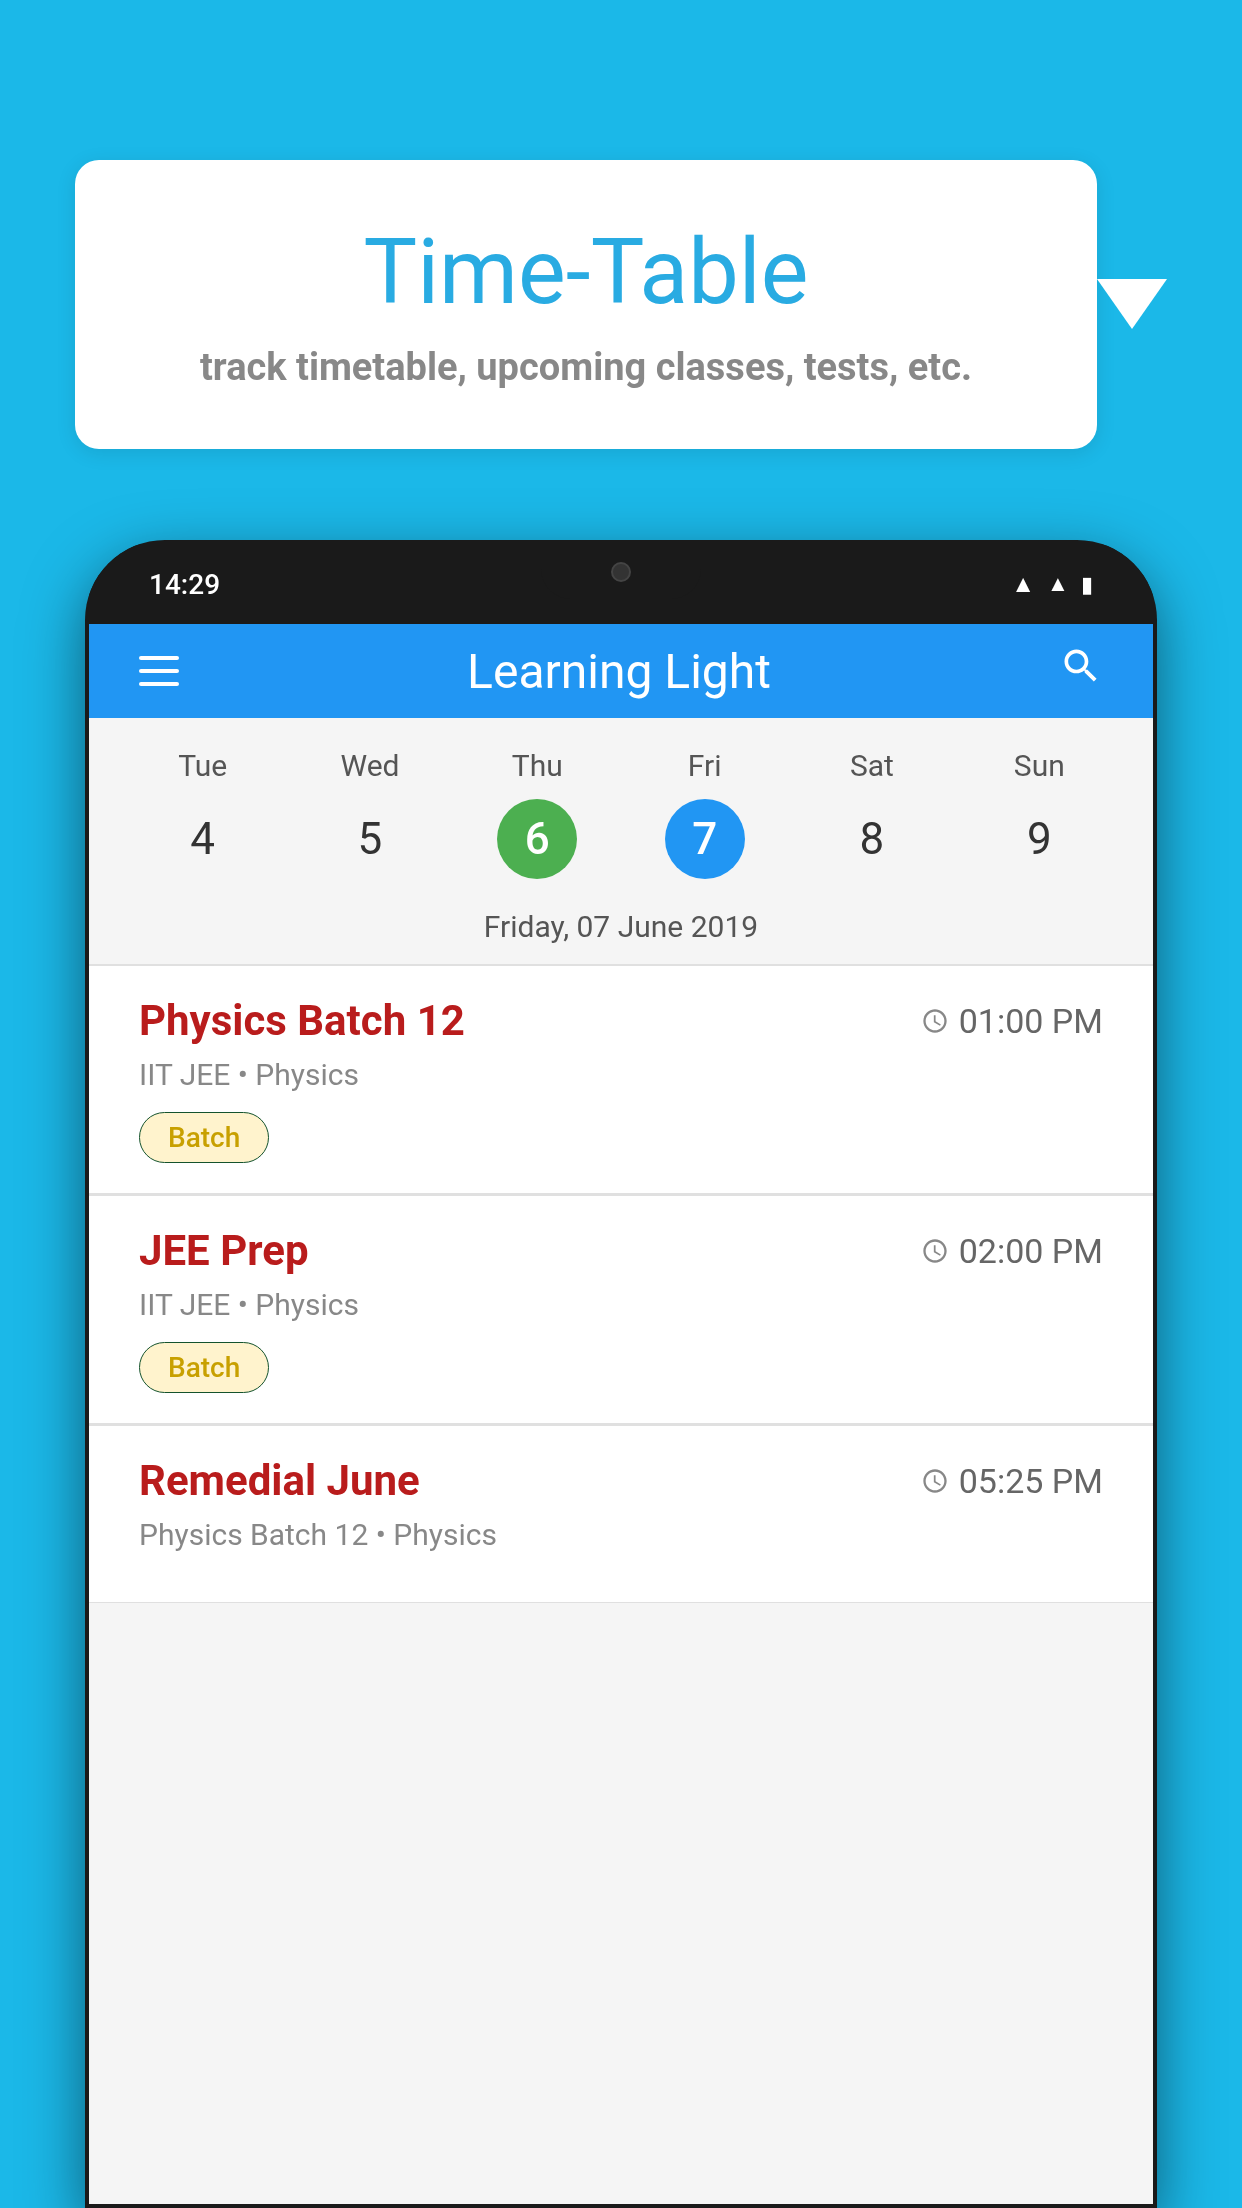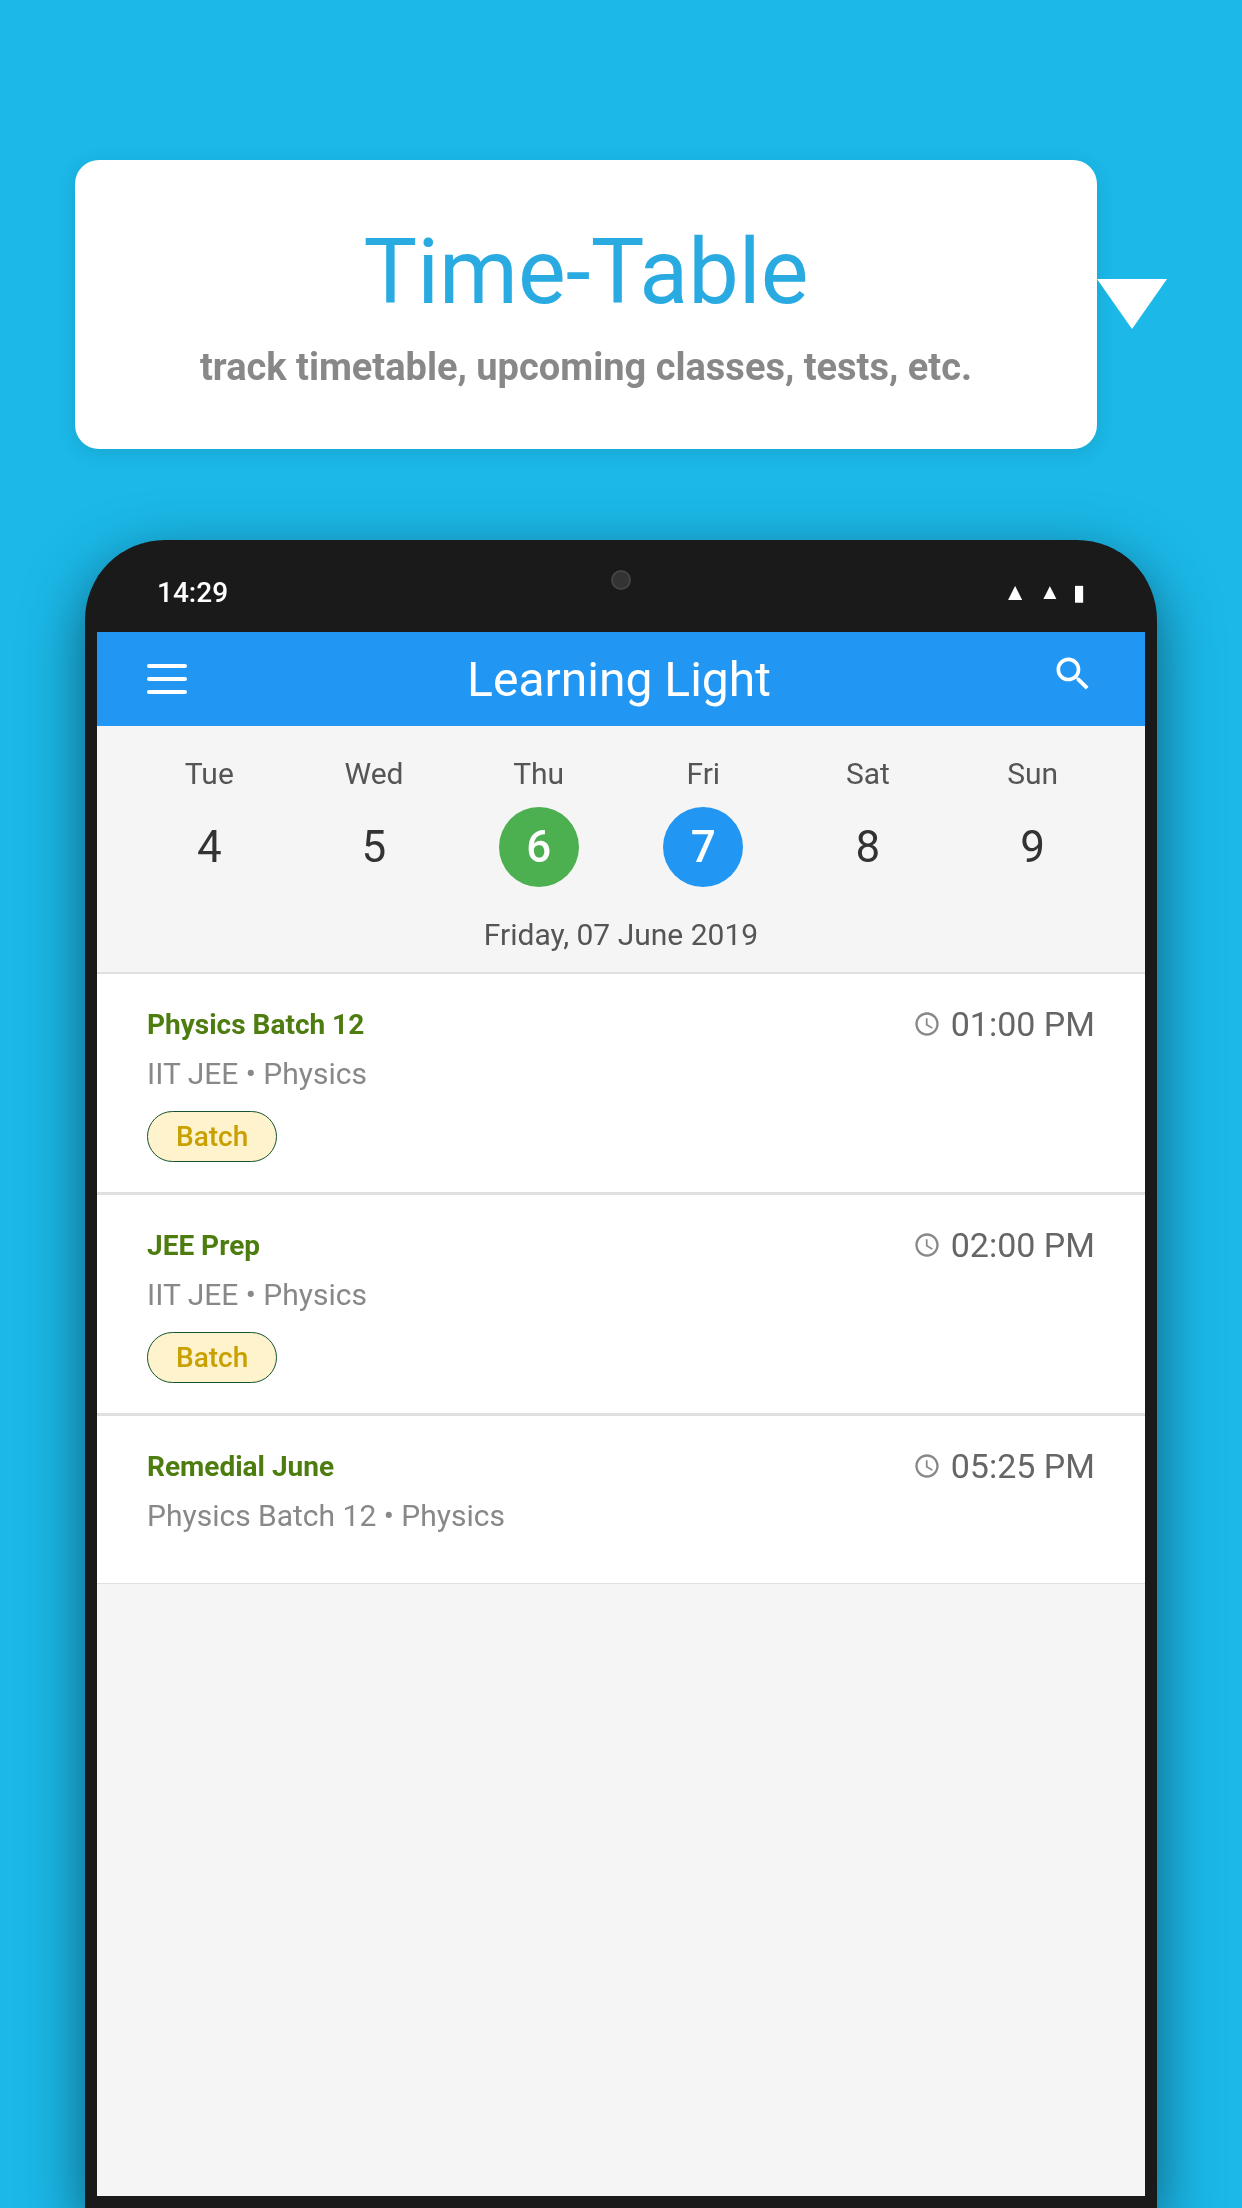--- a/index.html
+++ b/index.html
@@ -58,21 +58,21 @@
 
     
     .phone-mockup {
       position: absolute;
       top: 540px;
       left: 85px;
       right: 85px;
       bottom: 0;
       background: #1a1a1a;
       border-radius: 80px 80px 0 0;
-      padding: 12px;
+      padding: 4px;
       overflow: hidden;
       box-shadow: 0 20px 60px rgba(0,0,0,0.5);
     }
 
     
     .phone-top-bar {
       background: #1a1a1a;
       height: 80px;
       display: flex;
       align-items: center;
@@ -242,23 +242,23 @@
     }
 
     .schedule-item-header {
       display: flex;
       justify-content: space-between;
       align-items: center;
       margin-bottom: 12px;
     }
 
     .schedule-title {
-      font-size: 28px;
+      font-size: 42px;
       font-weight: 700;
-      color: #4d7c0f;
+      color: #b91c1c;
     }
 
     .schedule-time {
       display: flex;
       align-items: center;
       gap: 10px;
       font-size: 34px;
       color: #666;
     }
 

